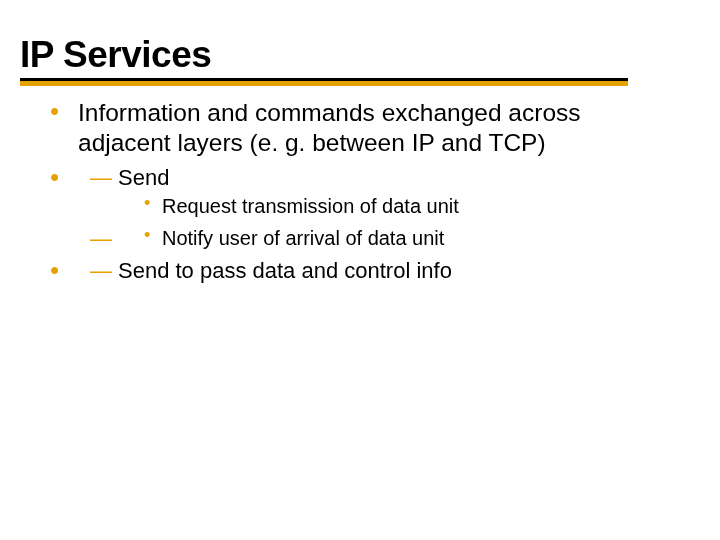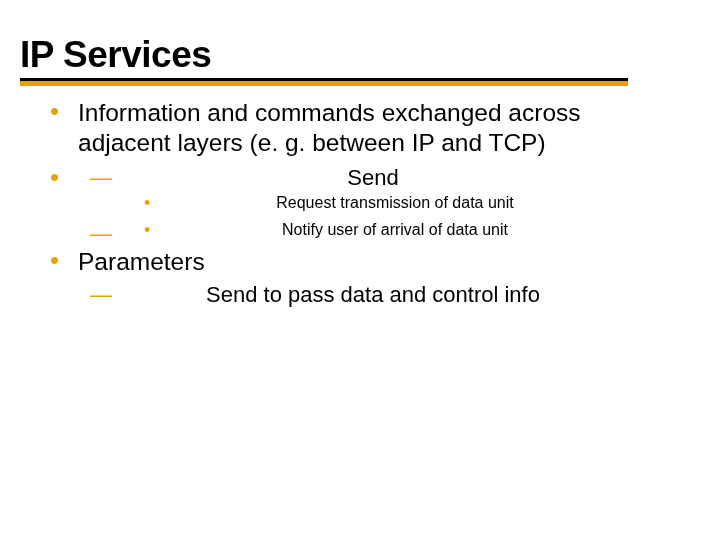--- a/index.html
+++ b/index.html
@@ -58,35 +58,34 @@
     list-style: none;
     margin: 4px 0 2px 0;
     padding: 0 0 0 18px;
     font-size: 22px;
     line-height: 1.25;
   }
   .level2 > li {
     position: relative;
     padding-left: 22px;
     margin-bottom: 2px;
-    text-align: center;
   }
   .level2 > li::before {
     content: "—";
     position: absolute;
     left: -6px;
     top: 0;
     color: #e6a200;
     font-size: 22px;
   }
   .level3 {
     list-style: none;
     margin: 2px 0 6px 0;
     padding: 0 0 0 26px;
-    font-size: 16px;
+    font-size: 20px;
     line-height: 1.3;
   }
   .level3 > li {
     position: relative;
     padding-left: 18px;
     margin-bottom: 4px;
   }
   .level3 > li::before {
     content: "•";
     position: absolute;
@@ -125,21 +124,20 @@
           <ul class="level3">
             <li>
               <span>Notify user of arrival of data unit</span>
             </li>
           </ul>
         </li>
       </ul>
     </li>
 
     <li>
-      <span>Parameters</span>
       <ul class="level2">
         <li>
           <span>Send to pass data and control info</span>
         </li>
       </ul>
     </li>
 
   </ul>
 
 </div>

